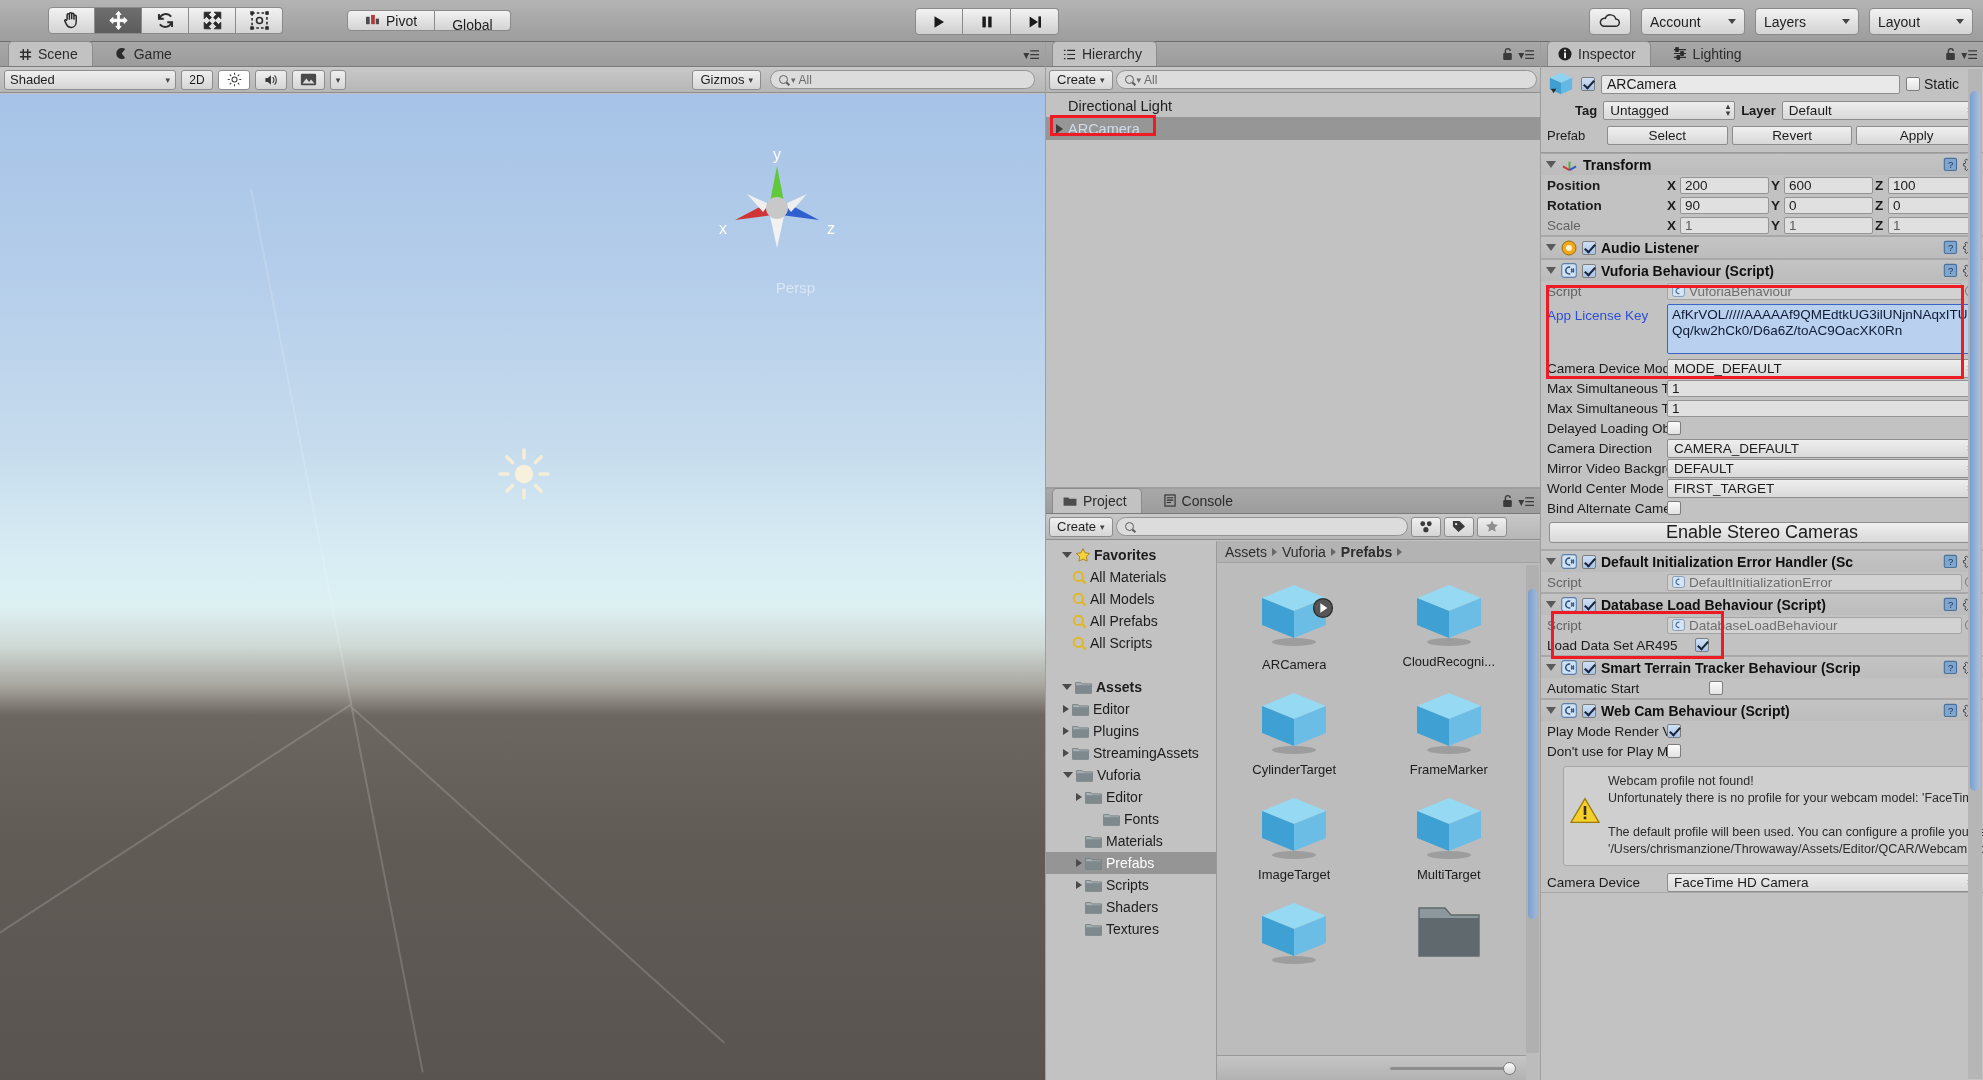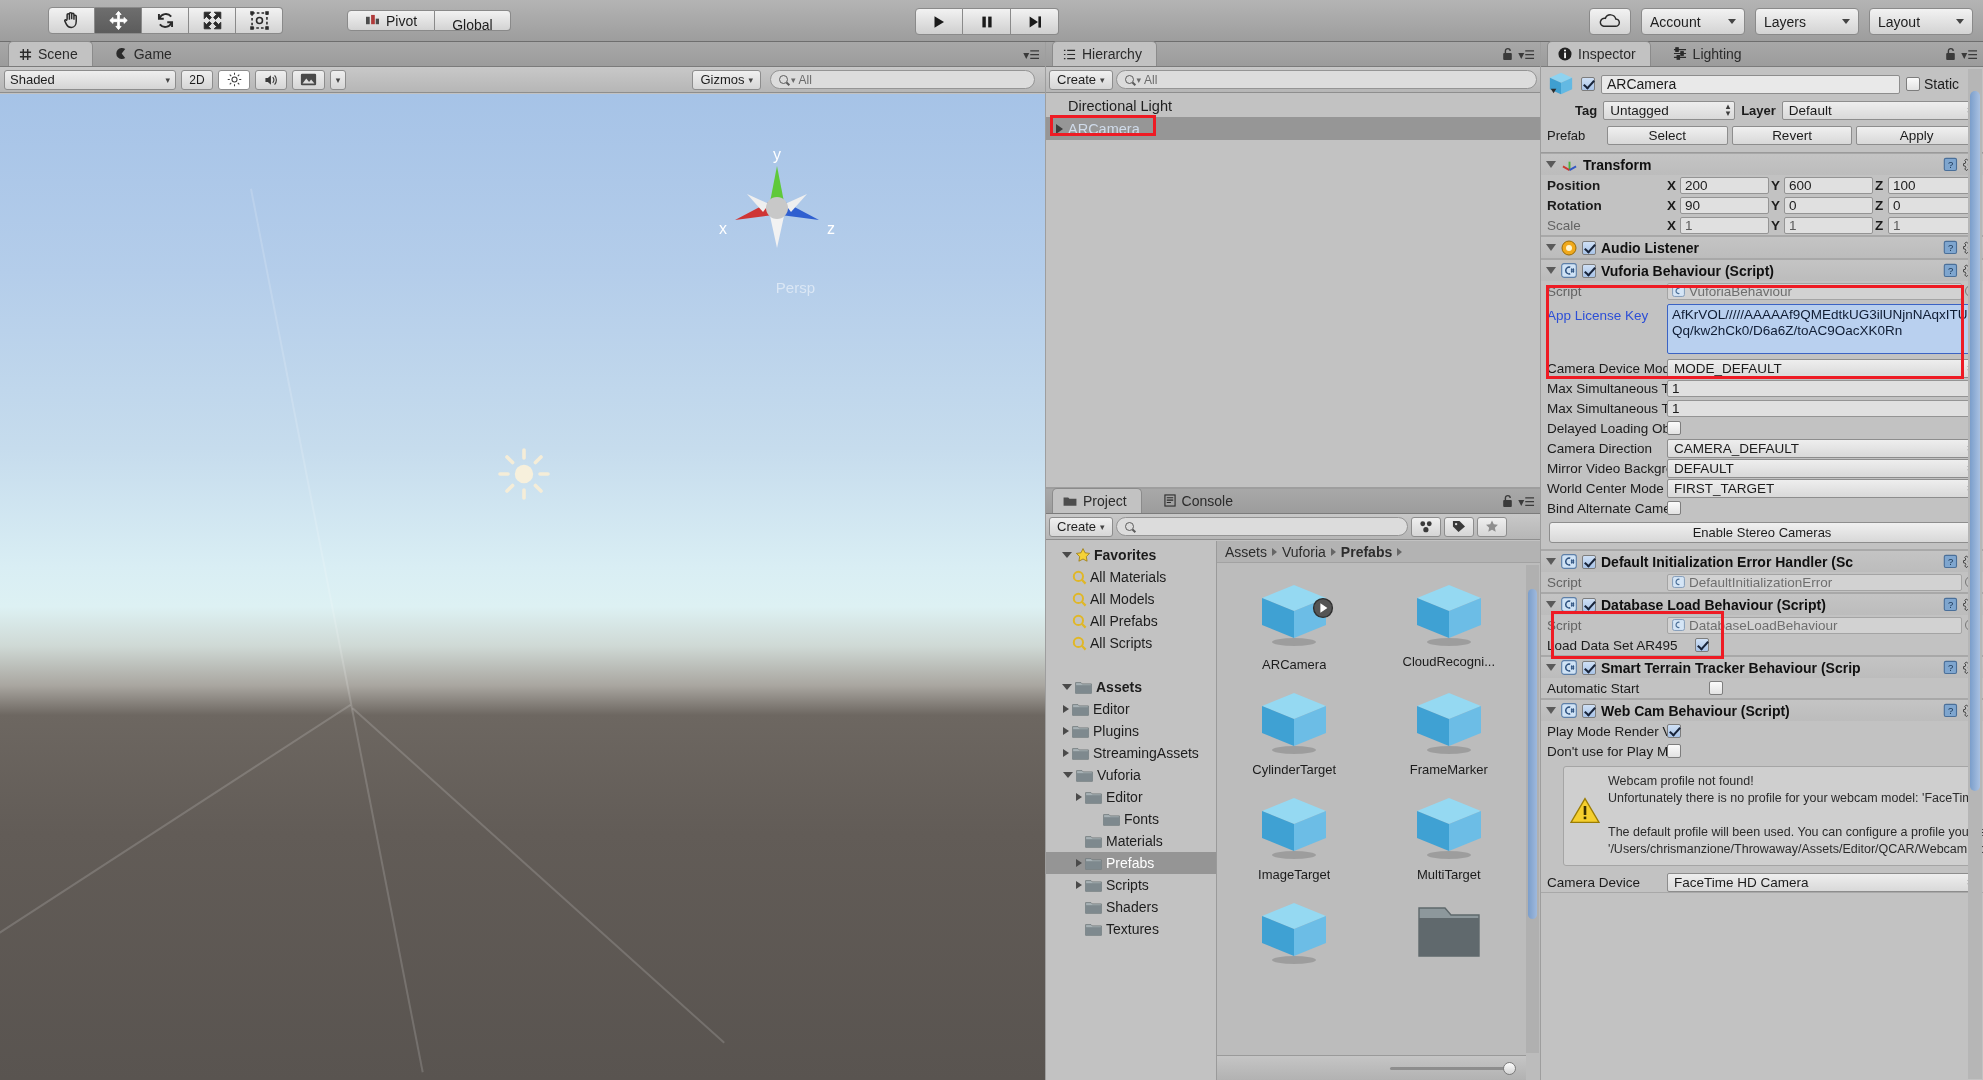--- a/index.html
+++ b/index.html
@@ -258,21 +258,21 @@
   }
   .numbox.dim { color: #5b5b5b; }
   .objfield {
     flex: 1; height: 17px; background: #d2d2d2; border: 1px solid #a4a4a4; border-radius: 2px;
     font-size: 13.5px; color: #6e6e6e; padding: 0 4px; display: flex; align-items: center; gap: 4px; cursor: pointer;
   }
   .dot-btn { width: 12px; height: 12px; border-radius: 50%; border: 1px solid #777; flex: none; margin-left: 3px; position: relative; cursor: pointer; }
   .dot-btn::after { content:''; position:absolute; left:4px; top:4px; width:3px; height:3px; border-radius:50%; background:#555; }
   .wide-btn {
     margin: 4px 8px 6px 8px; height: 21px; background: linear-gradient(#f0f0f0,#d8d8d8);
-    border: 1px solid #8d8d8d; border-radius: 3px; font-size: 13px; color: #1b1b1b;
+    border: 1px solid #8d8d8d; border-radius: 3px; font-size: 18px; color: #1b1b1b;
     display: flex; align-items: center; justify-content: center; cursor: pointer;
   }
   .helpbox {
     margin: 5px 8px 6px 22px; background: #cfcfcf; border: 1px solid #a5a5a5; border-radius: 3px;
     padding: 6px 8px 8px 6px; display: flex; gap: 8px;
   }
   .helpbox .warn { width: 30px; height: 27px; flex: none; margin-top: 24px; }
   .helpbox .txt { font-size: 12.5px; color: #2b2b2b; line-height: 1.35; }
   .insp-scroll { position: absolute; right: 1px; top: 27px; bottom: 1px; width: 14px; background: #b6b6b6; }
   .insp-scroll .thumb { position: absolute; left: 2px; top: 22px; width: 10px; height: 700px; border-radius: 5px; background: linear-gradient(90deg,#7b9ecb,#a9c1e2); cursor: pointer; }

